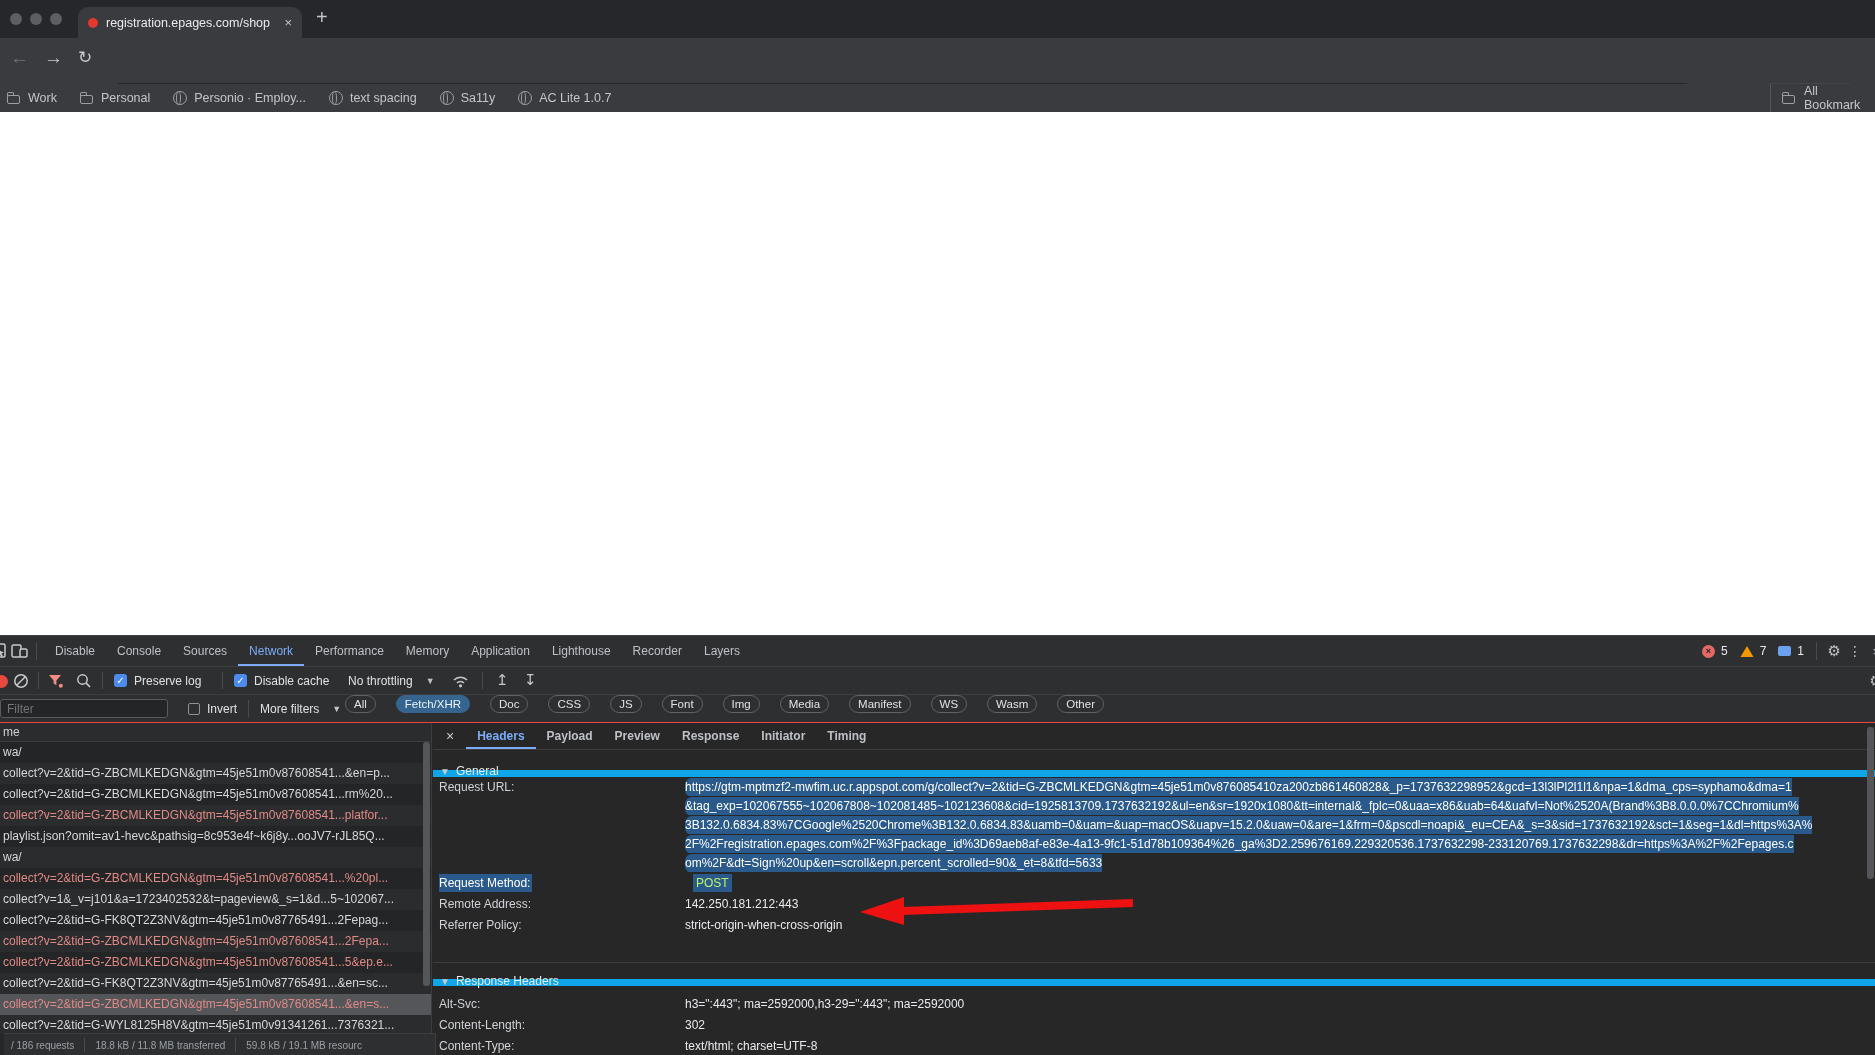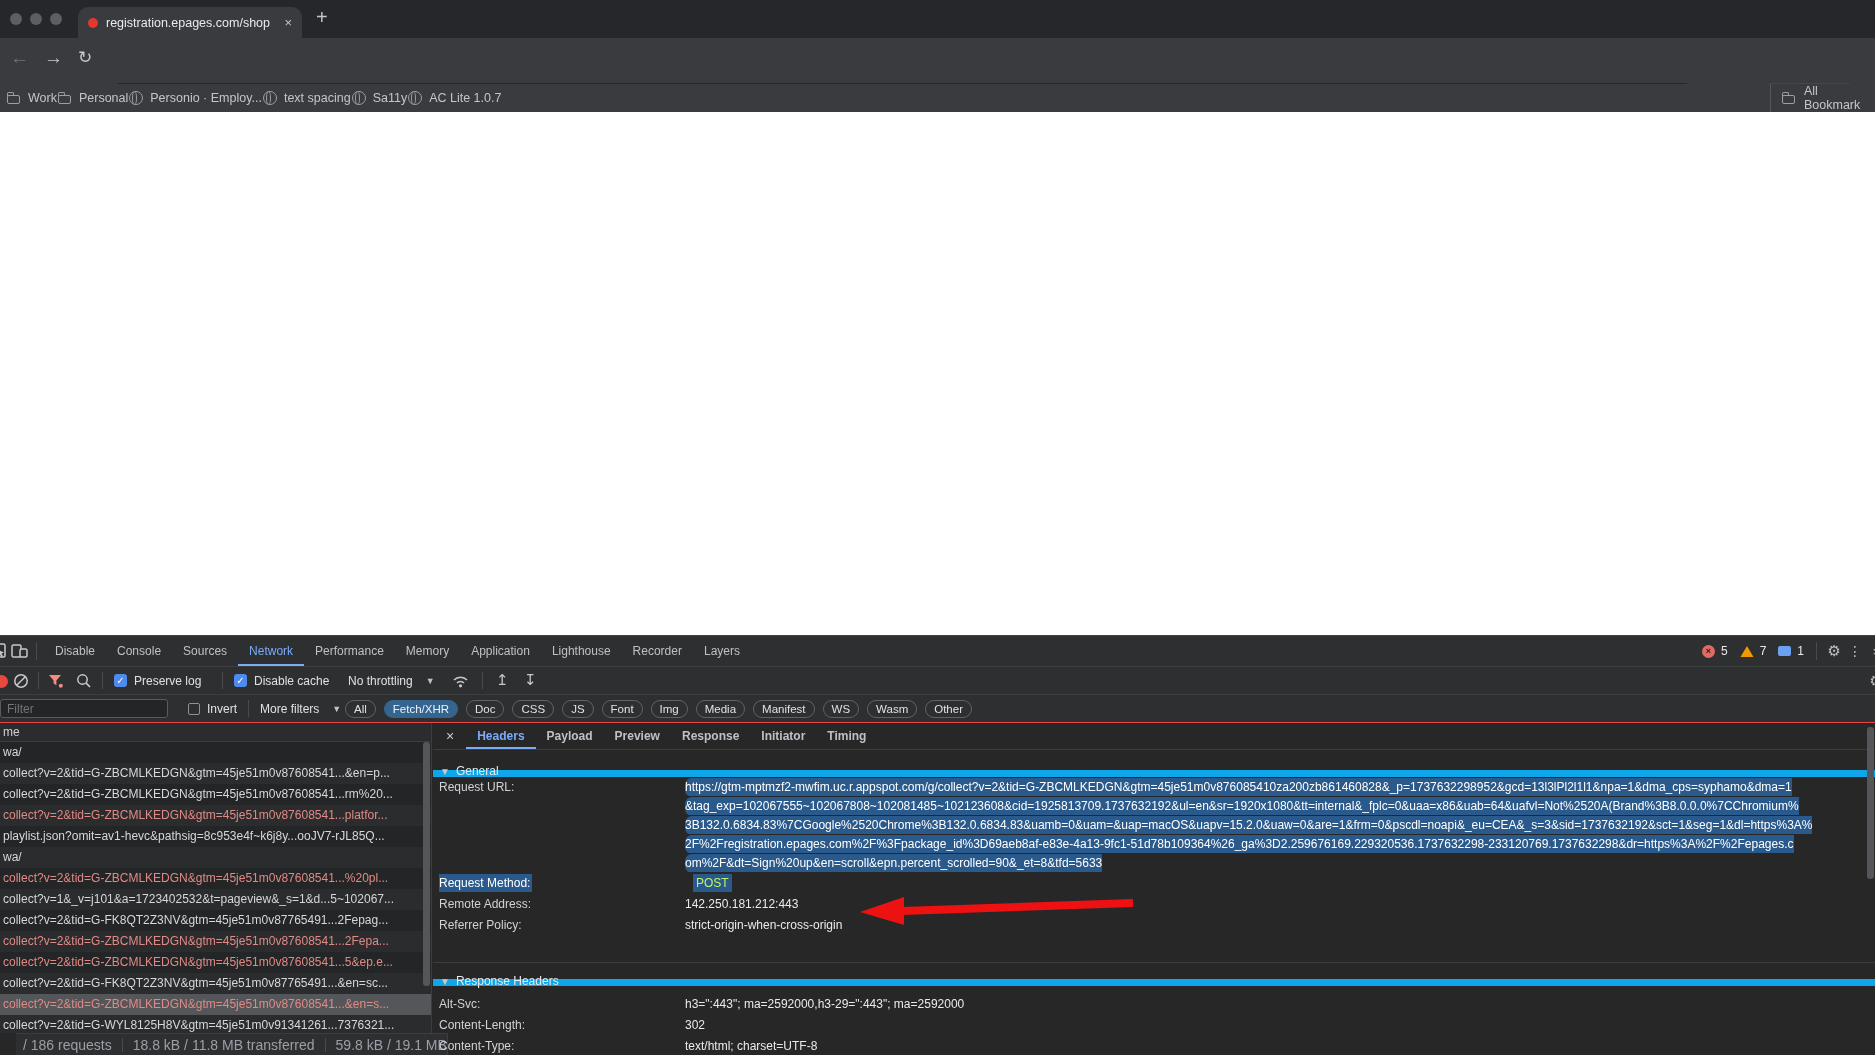--- a/index.html
+++ b/index.html
@@ -23,21 +23,21 @@
   .omnibox{position:absolute;left:106px;top:45px;width:1593px;height:32px;background:#242528;
            border-radius:16px;display:flex;align-items:center;padding:0 14px;box-sizing:border-box;gap:11px;}
   .url-text{font-size:14px;color:#e8eaed;flex:1;white-space:nowrap;overflow:hidden;}
   .star{font-size:16px;color:#c6c9cc;flex:none;}
   .incog{position:absolute;left:1757px;top:45px;height:32px;background:#46474b;border-radius:16px;
          display:flex;align-items:center;gap:8px;padding:0 13px;color:#e8eaed;font-size:13px;}
   .menu-dots{position:absolute;left:1866px;top:48px;font-size:16px;color:#c6c9cc;}
 
   .bookmarks{position:absolute;left:0;top:84px;width:1875px;height:28px;background:#3a3b3e;
              display:flex;align-items:center;}
-  .bm-items{display:flex;align-items:center;padding-left:6px;}
+  .bm-items{display:flex;align-items:center;gap:22px;padding-left:6px;}
   .bm-item{display:flex;align-items:center;gap:6px;color:#c3c6c9;font-size:12.5px;white-space:nowrap;}
   .bm-icon{width:16px;height:16px;position:relative;flex:none;}
   .i-folder::before{content:"";position:absolute;left:1px;top:5px;width:11px;height:7px;border:1.5px solid #9aa0a6;border-radius:2px;}
   .i-folder::after{content:"";position:absolute;left:1px;top:2px;width:5px;height:3px;border:1.5px solid #9aa0a6;border-bottom:none;border-radius:2px 2px 0 0;}
   .i-globe::before{content:"";position:absolute;left:1px;top:1px;right:1px;bottom:1px;border:1.5px solid #9aa0a6;border-radius:50%;}
   .i-globe::after{content:"";position:absolute;left:4px;top:1px;width:5px;bottom:1px;border:1.5px solid #9aa0a6;border-radius:50%;box-sizing:border-box;border-top:none;border-bottom:none;}
   .all-bm{position:absolute;left:1770px;top:0;height:28px;width:105px;display:flex;align-items:center;gap:7px;
           color:#c3c6c9;font-size:12.5px;overflow:hidden;border-left:1px solid #55565a;padding-left:10px;box-sizing:border-box;}
 
   .page{position:absolute;left:0;top:112px;width:1875px;height:523px;background:#ffffff;}
@@ -64,38 +64,38 @@
   .cb{width:13px;height:13px;border-radius:3px;background:#4e8bf0;color:#fff;font-size:10px;line-height:13px;text-align:center;flex:none;}
   .cb-row{position:absolute;top:0;height:27px;display:flex;align-items:center;gap:7px;color:#dfe1e4;}
   .nt-sep{position:absolute;top:5px;width:1px;height:17px;background:#4a4b4d;}
   .caret{font-size:9px;color:#bdc1c6;margin-left:6px;}
   .half-gear{position:absolute;right:-8px;top:5px;font-size:15px;color:#bdc1c6;}
 
   .filter-row{position:absolute;left:0;top:59px;width:1875px;height:28px;background:#2e2f31;border-bottom:1px solid #ef4444;box-sizing:border-box;}
   .filter-input{position:absolute;left:0;top:4px;width:168px;height:19px;background:#242527;border:1px solid #5a5b5e;
                 border-radius:3px;color:#9aa0a6;font-size:12px;padding:0 6px;box-sizing:border-box;font-family:inherit;outline:none;}
   .cb-empty{width:12px;height:12px;border:1.5px solid #8e9196;border-radius:2px;box-sizing:border-box;flex:none;background:transparent;}
-  .pills{position:absolute;left:345px;top:0;height:27px;display:flex;align-items:center;gap:8px;}
+  .pills{position:absolute;left:345px;top:0;height:27px;display:flex;align-items:flex-start;gap:20px;}
   .pill{border:1px solid #616264;border-radius:10px;padding:2px 8px;font-size:11.5px;color:#dfe1e4;white-space:nowrap;}
   .pill.active{background:#35658f;border-color:#35658f;color:#e9f2fc;}
 
   
   .req-pane{position:absolute;left:0;top:87px;width:432px;height:310px;border-right:1px solid #3c3d3f;box-sizing:border-box;background:#242526;overflow:hidden;}
   .req-header{position:absolute;left:0;top:0;width:100%;height:19px;line-height:19px;padding-left:3px;
               color:#cfd2d6;border-bottom:1px solid #3c3d3f;box-sizing:border-box;background:#2b2c2e;}
   .req-rows{position:absolute;left:0;top:19px;width:100%;}
   .req-row{height:21px;line-height:21px;padding-left:3px;white-space:nowrap;overflow:hidden;color:#d5d7da;background:#242526;}
   .req-row:nth-child(even){background:#2b2c2e;}
   .req-row.error{color:#e08a86;}
   .req-row.selected{background:#545659 !important;}
   .lscroll{position:absolute;left:423px;top:19px;width:7px;height:244px;background:#55565a;border-radius:3px;}
 
-  .summary-bar{position:absolute;left:16px;top:397px;width:432px;height:23px;background:#2e2f31;border-top:1px solid #3c3d3f;
+  .summary-bar{position:absolute;left:4px;top:397px;width:432px;height:23px;background:#2e2f31;border-top:1px solid #3c3d3f;
                border-right:1px solid #3c3d3f;box-sizing:border-box;display:flex;align-items:center;gap:10px;
-               padding-left:7px;color:#9aa0a6;font-size:14px;white-space:nowrap;overflow:hidden;}
+               padding-left:7px;color:#9aa0a6;font-size:10px;white-space:nowrap;overflow:hidden;}
   .sum-sep{width:1px;height:14px;background:#4a4b4d;flex:none;}
 
   
   .detail{position:absolute;left:433px;top:87px;width:1442px;height:333px;overflow:hidden;}
   .dtl-tabs{position:absolute;left:0;top:0;width:100%;height:27px;border-bottom:1px solid #3c3d3f;box-sizing:border-box;
             display:flex;align-items:center;}
   .dtl-close{color:#c6c9cc;font-size:14px;padding:0 12px 0 13px;}
   .dtl-tab{padding:0 11px;line-height:26px;color:#bdc1c6;white-space:nowrap;font-weight:bold;}
   .dtl-tab.active{color:#7cacf8;box-shadow:inset 0 -2px 0 #7cacf8;}
 

